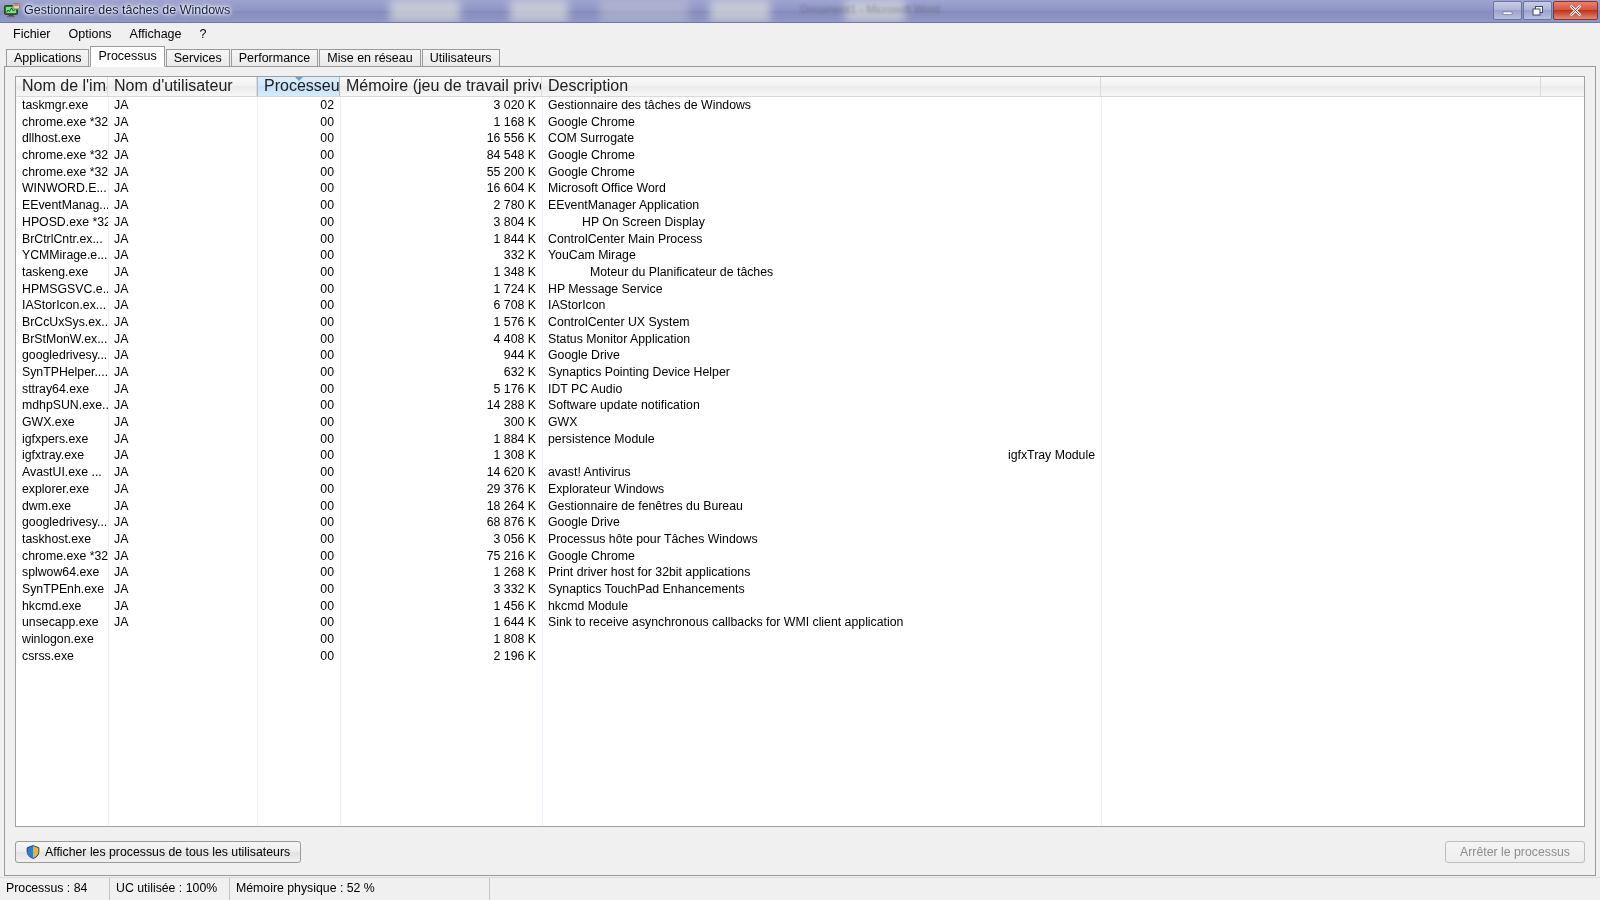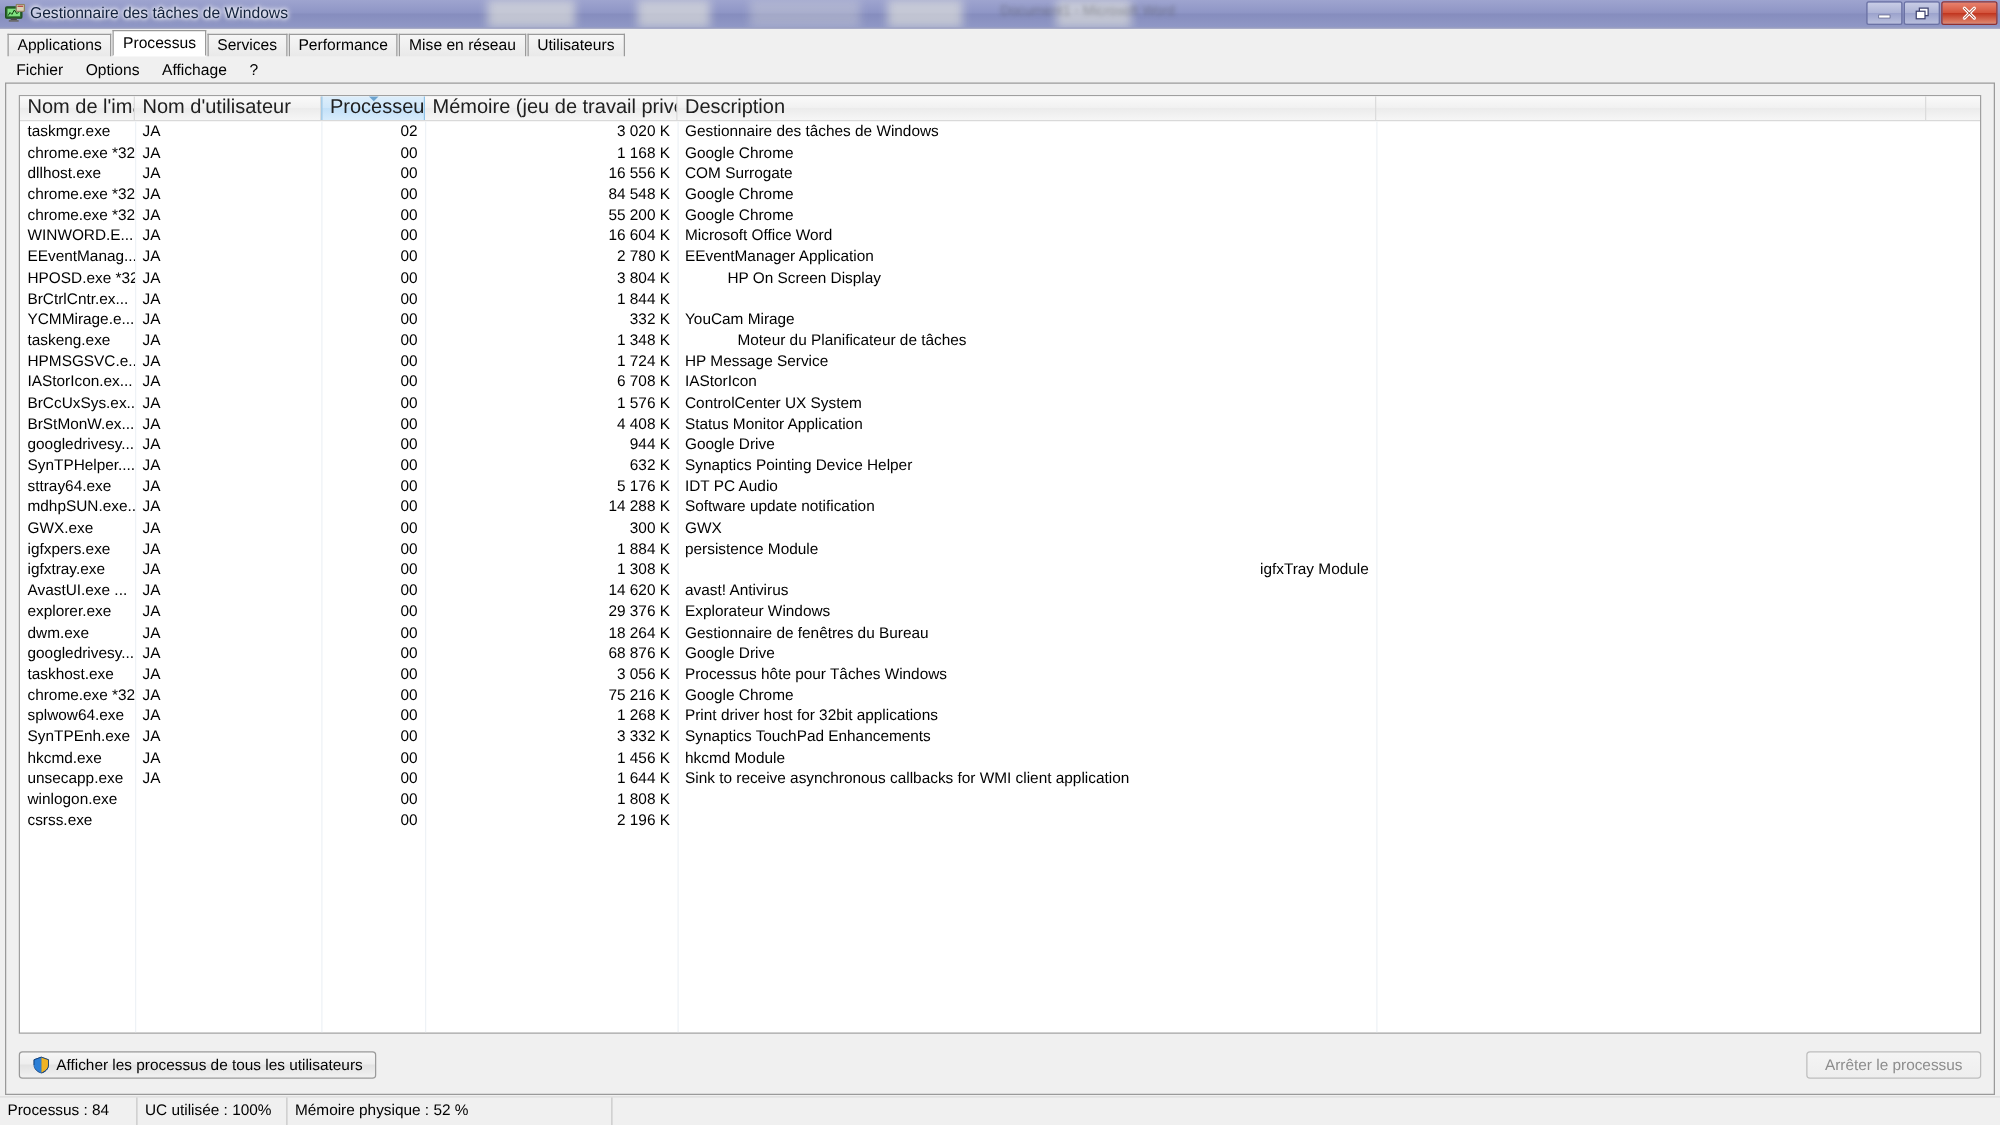--- a/index.html
+++ b/index.html
@@ -205,36 +205,36 @@
       </div>
       <div class="wbtn close">
         <svg width="15" height="13" viewBox="0 0 15 13">
           <path d="M3.5 2.5 L11.5 10.5 M11.5 2.5 L3.5 10.5" stroke="#fff" stroke-width="2.6" stroke-linecap="round"></path>
           <path d="M3.5 2.5 L11.5 10.5 M11.5 2.5 L3.5 10.5" stroke="#8c2b16" stroke-width="0.8" stroke-linecap="round"></path>
         </svg>
       </div>
     </div>
   </div>
 
+  <div id="menubar">
+    <div class="menu-item">Fichier</div>
+    <div class="menu-item">Options</div>
+    <div class="menu-item">Affichage</div>
+    <div class="menu-item">?</div>
+  </div>
+
   <div id="tabstrip">
     <div class="tab">Applications</div>
     <div class="tab active">Processus</div>
     <div class="tab">Services</div>
     <div class="tab">Performance</div>
     <div class="tab">Mise en réseau</div>
     <div class="tab">Utilisateurs</div>
   </div>
 
-  <div id="menubar">
-    <div class="menu-item">Fichier</div>
-    <div class="menu-item">Options</div>
-    <div class="menu-item">Affichage</div>
-    <div class="menu-item">?</div>
-  </div>
-
   <div id="tabpage">
 
     <div id="listview">
 
       <div id="header-row">
           <div class="hcell" style="width: 92px;"><span>Nom de l'image</span></div>
           <div class="hcell" style="width: 149px;"><span>Nom d'utilisateur</span></div>
           <div class="hcell num sorted" style="width: 83px;"><span class="sort-arrow"></span><span>Processeur</span></div>
           <div class="hcell num" style="width: 202px;"><span>Mémoire (jeu de travail privé)</span></div>
           <div class="hcell" style="width: 559px;"><span>Description</span></div>
@@ -309,20 +309,21 @@
             <div class="cell num" style="width: 83px;">00</div>
             <div class="cell num" style="width: 202px;">3 804 K</div>
             <div class="cell" style="width: 559px; padding-left: 40px;">HP On Screen Display</div>
             <div class="cell" style="width: 440px;"></div>
           </div>
           <div class="row">
             <div class="cell" style="width: 92px;">BrCtrlCntr.ex...</div>
             <div class="cell" style="width: 149px;">JA</div>
             <div class="cell num" style="width: 83px;">00</div>
             <div class="cell num" style="width: 202px;">1 844 K</div>
+            <div class="cell" style="width: 559px;">ControlCenter Main Process</div>
             <div class="cell" style="width: 440px;"></div>
           </div>
           <div class="row">
             <div class="cell" style="width: 92px;">YCMMirage.e...</div>
             <div class="cell" style="width: 149px;">JA</div>
             <div class="cell num" style="width: 83px;">00</div>
             <div class="cell num" style="width: 202px;">332 K</div>
             <div class="cell" style="width: 559px;">YouCam Mirage</div>
             <div class="cell" style="width: 440px;"></div>
           </div>

